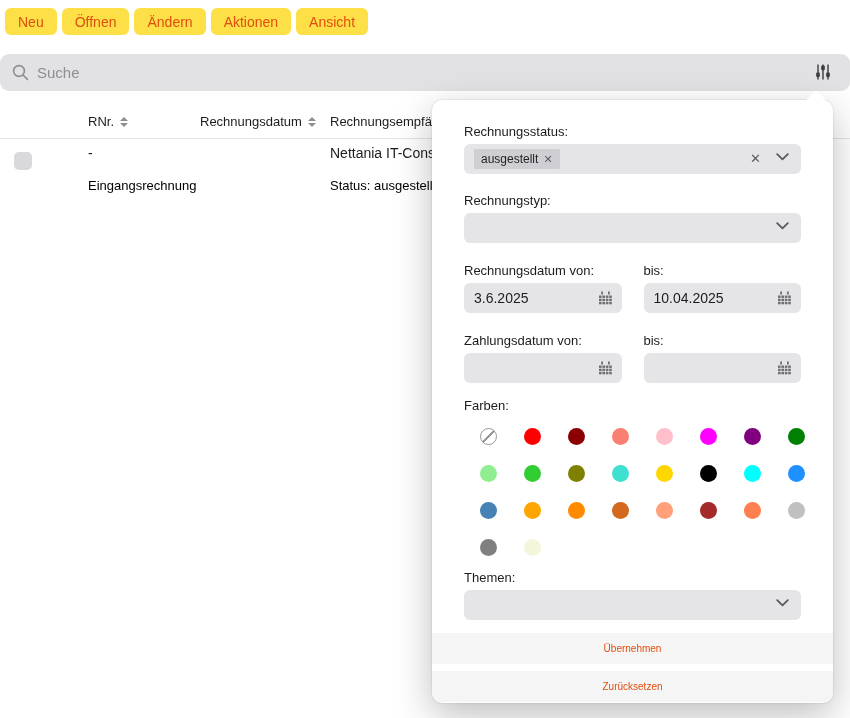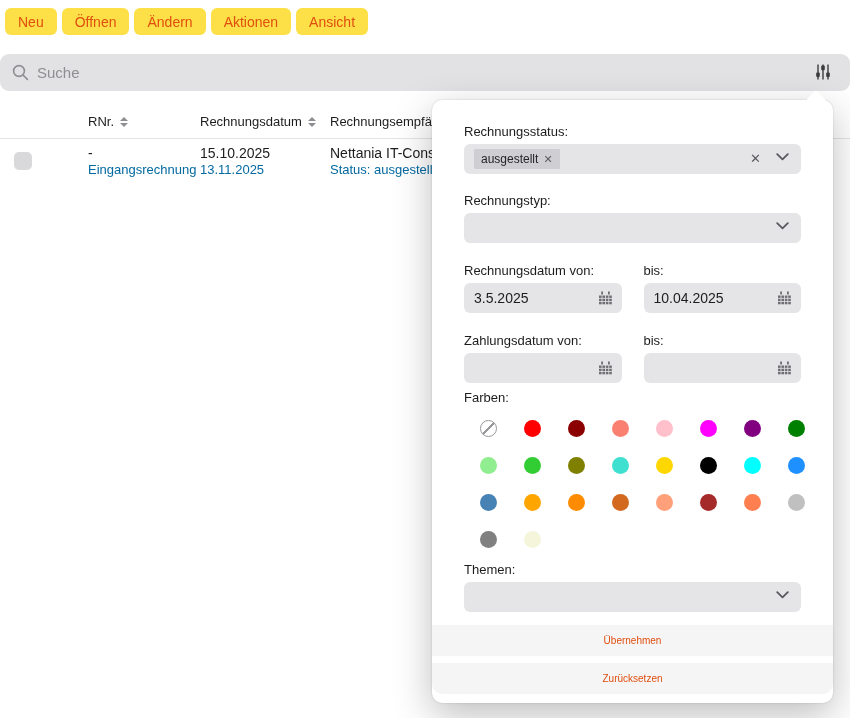--- a/index.html
+++ b/index.html
@@ -29,21 +29,21 @@
   .sort-icon .tri-up { width:0; height:0; border-left:4px solid transparent;
                        border-right:4px solid transparent; border-bottom:4px solid #8e8e93; }
   .sort-icon .tri-down { width:0; height:0; border-left:4px solid transparent;
                          border-right:4px solid transparent; border-top:4px solid #8e8e93; }
   .header-sep { position:absolute; top:138px; left:0; width:850px; height:1px; background:#e4e4e5; }
 
   .checkbox { position:absolute; top:152px; left:14px; width:18px; height:18px;
               background:#d9d9db; border-radius:5px; border:none; cursor:pointer; }
   .cell { position:absolute; top:145px; white-space:nowrap; }
   .cell .l1 { font-size:14px; color:#1d1d1f; line-height:17px; }
-  .cell .l2 { font-size:13px; color:#0369a1; line-height:16px; margin-top:0; }
+  .cell .l2 { font-size:13px; color:#000000; line-height:16px; margin-top:16px; }
 
   
   .popover { position:absolute; left:432px; top:100px; width:401px; height:603px;
              background:#ffffff; border-radius:10px; z-index:10;
              box-shadow:0 0 2px rgba(0,0,0,.18), 0 12px 38px rgba(0,0,0,.26); }
   .popover-arrow { position:absolute; top:-7px; left:377px; width:14px; height:14px;
                    background:#ffffff; transform:rotate(45deg); border-radius:2px; }
   .pop-body { position:relative; padding:0 32px; }
   .pop-label { font-size:13px; color:#1c1c1e; line-height:16px; }
   .field { background:#e5e5e7; border-radius:6px; height:30px; display:flex;
@@ -68,21 +68,21 @@
 
   .pop-btn { display:block; width:100%; height:31px; border:none; background:#f5f5f6;
              color:#e04e0e; font-size:10px; cursor:pointer; font-family:inherit; }
   .pop-btn.last { border-radius:0 0 10px 10px; }
 
   
   .m-first { padding-top:24px; }
   .mt-sec  { margin-top:19px; }
   .mt-fld  { margin-top:4px; }
   .mt-date { margin-top:20px; }
-  .mt-far  { margin-top:7px; }
+  .mt-far  { margin-top:15px; }
   .mt-btn  { margin-top:13px; }
   .gap-btn { height:7px; }
 </style>
 </head>
 <body>
 
 <div class="stage">
 
   <div class="toolbar">
     <button class="tb-btn">Neu</button>
@@ -127,24 +127,20 @@
   <div class="thead-cell" style="left:330px">
     <span>Rechnungsempfänger</span>
   </div>
   <div class="header-sep"></div>
 
   <button class="checkbox"></button>
   <div class="cell" style="left:88px">
     <div class="l1">-</div>
     <div class="l2">Eingangsrechnung</div>
   </div>
-  <div class="cell" style="left:200px">
-    <div class="l1">15.10.2025</div>
-    <div class="l2">13.11.2025</div>
-  </div>
   <div class="cell" style="left:330px">
     <div class="l1">Nettania IT-Consulting</div>
     <div class="l2">Status: ausgestellt</div>
   </div>
 
   <div class="popover">
     <div class="popover-arrow"></div>
 
     <div class="pop-body m-first">
       <div class="pop-label">Rechnungsstatus:</div>
@@ -163,21 +159,21 @@
       <div class="field mt-fld">
         <svg class="chevron" width="13" height="8" viewBox="0 0 13 8">
           <polyline points="1.2,1.2 6.5,6.4 11.8,1.2" fill="none" stroke="#59595e" stroke-width="1.8" stroke-linecap="round" stroke-linejoin="round"></polyline>
         </svg>
       </div>
 
       <div class="two-col mt-date">
         <div>
           <div class="pop-label">Rechnungsdatum von:</div>
           <div class="field mt-fld">
-            <span class="date-text">3.5.2025</span>
+            <span class="date-text">3.6.2025</span>
             <svg class="cal-icon" width="15" height="14" viewBox="0 0 15 14">
               <rect x="3.2" y="0.5" width="1.8" height="3" fill="#6e6e73"></rect>
                 <rect x="10" y="0.5" width="1.8" height="3" fill="#6e6e73"></rect>
               <g fill="#6e6e73">
                 <rect x="1" y="4.5" width="2.6" height="2.4"></rect>
                   <rect x="4.4" y="4.5" width="2.6" height="2.4"></rect>
                   <rect x="7.8" y="4.5" width="2.6" height="2.4"></rect>
                   <rect x="11.2" y="4.5" width="2.6" height="2.4"></rect>
                 <rect x="1" y="7.7" width="2.6" height="2.4"></rect>
                   <rect x="4.4" y="7.7" width="2.6" height="2.4"></rect>

